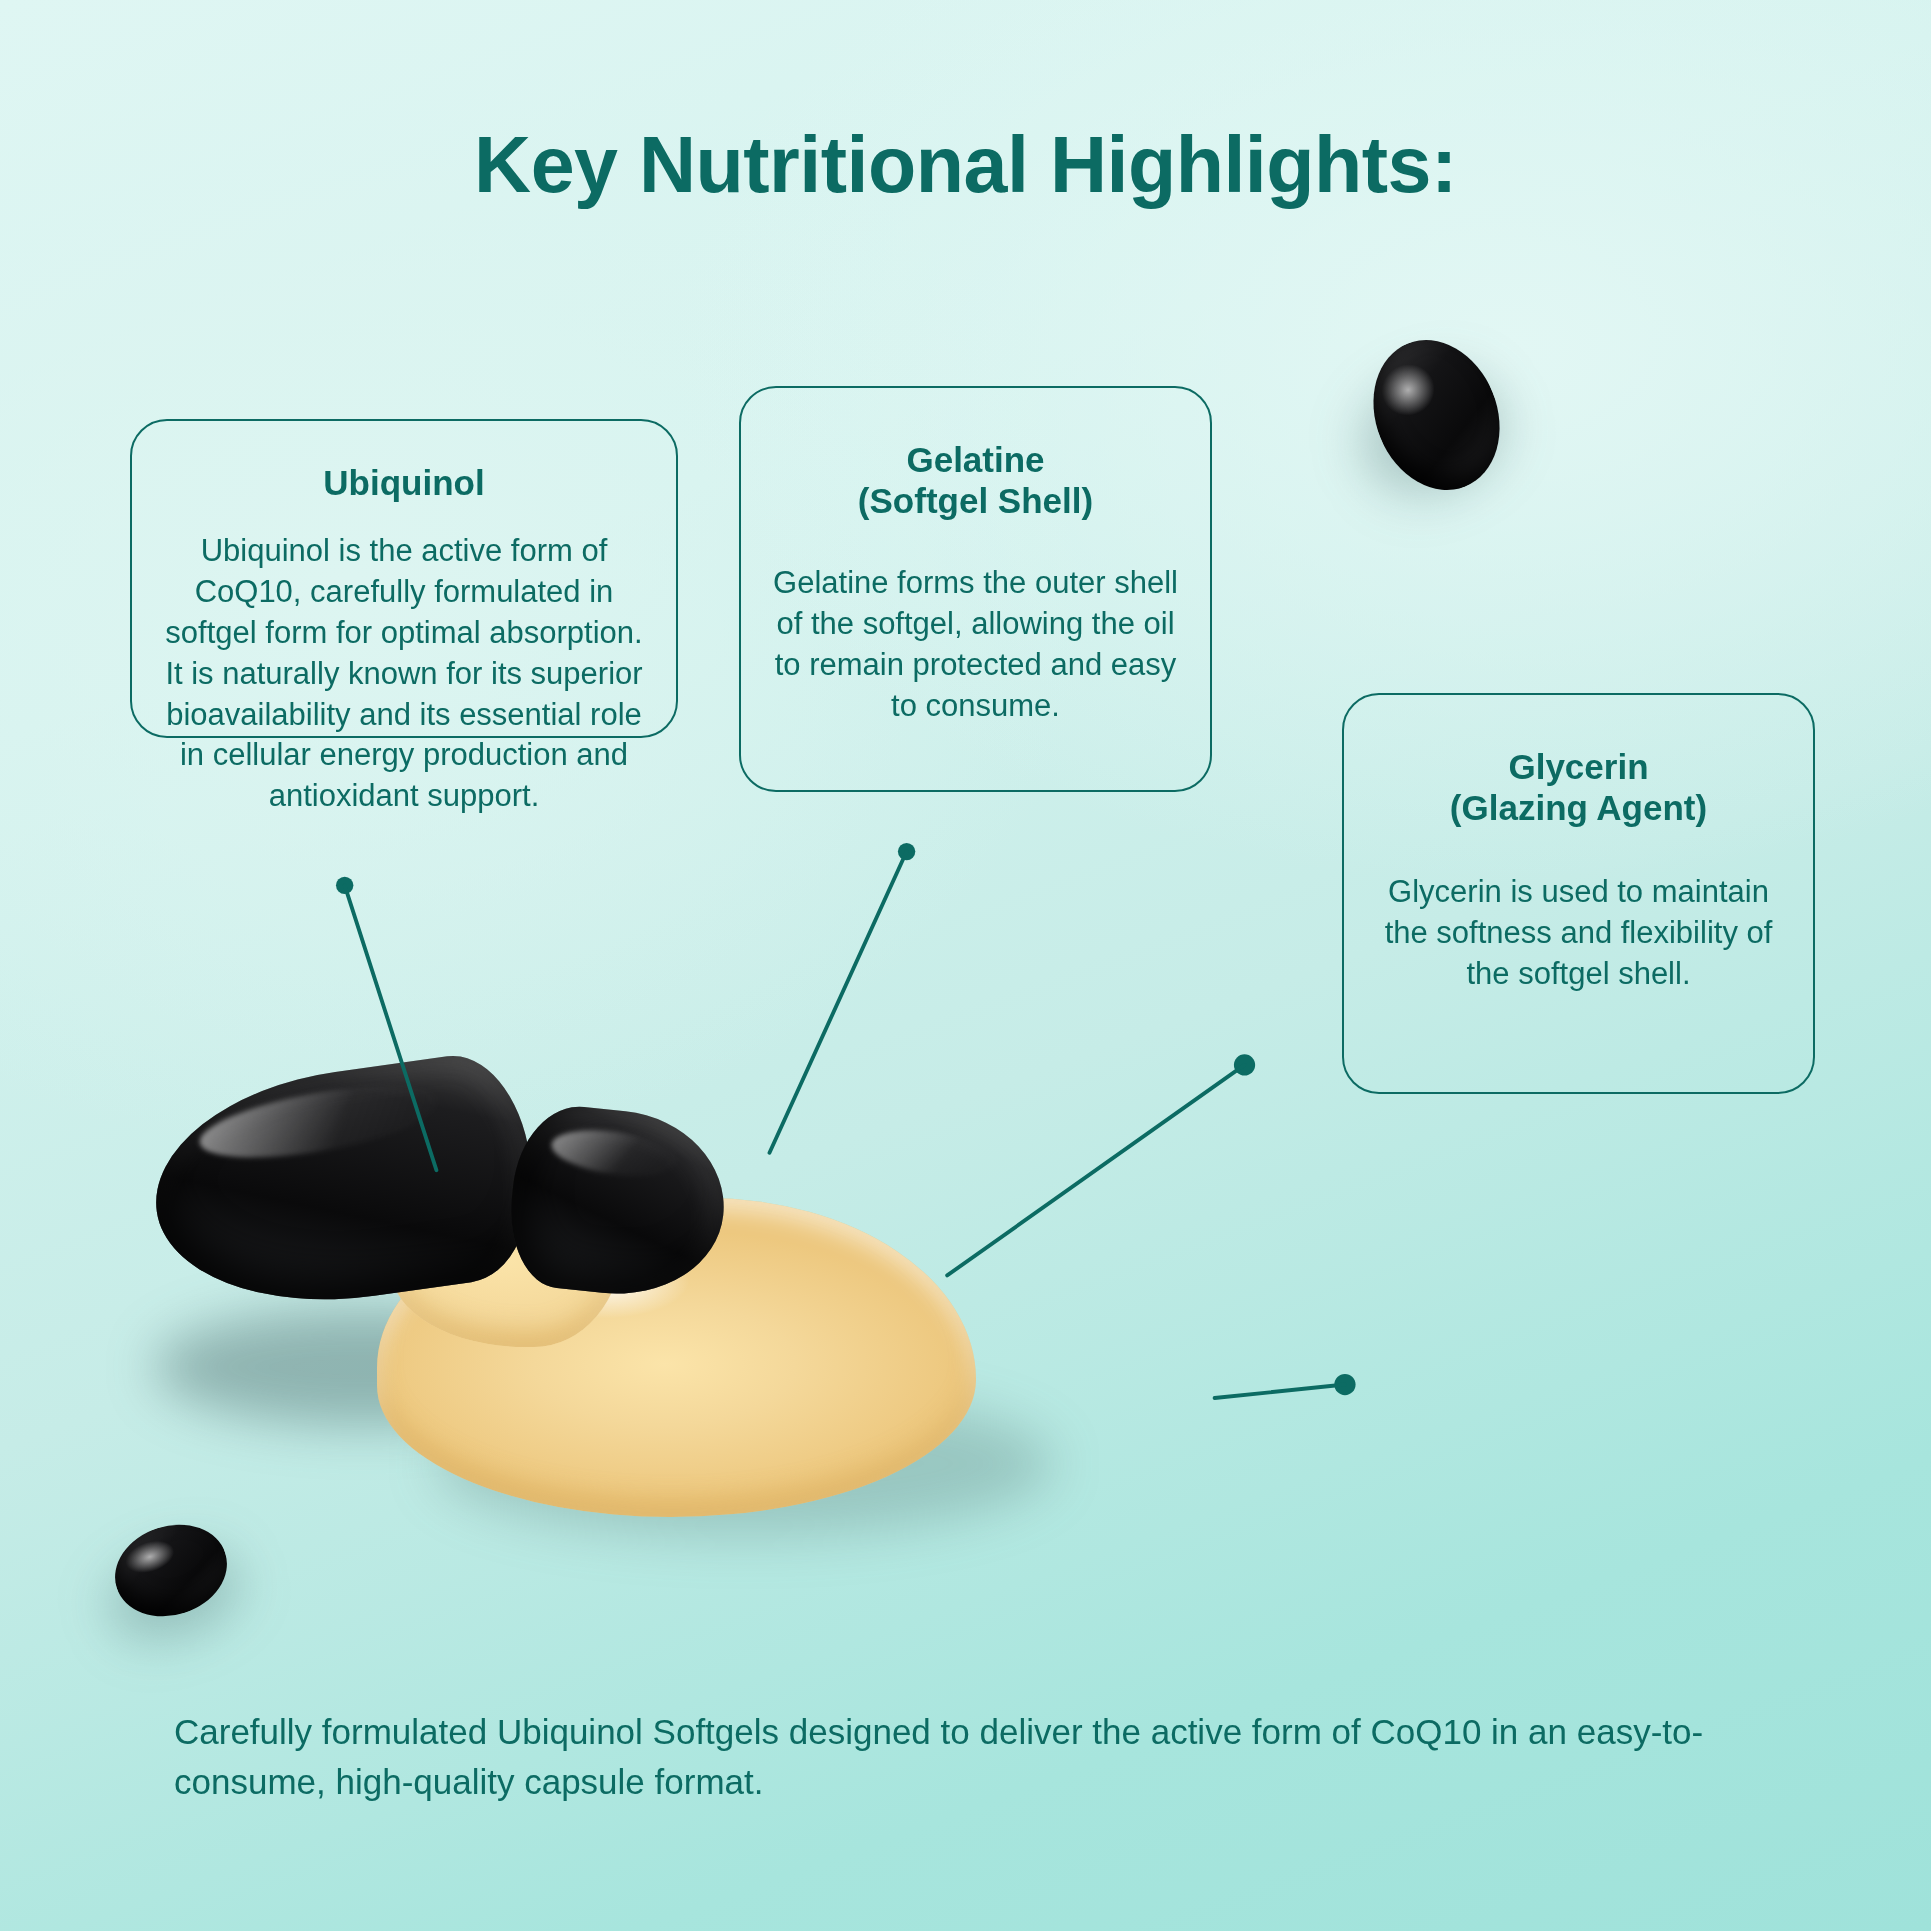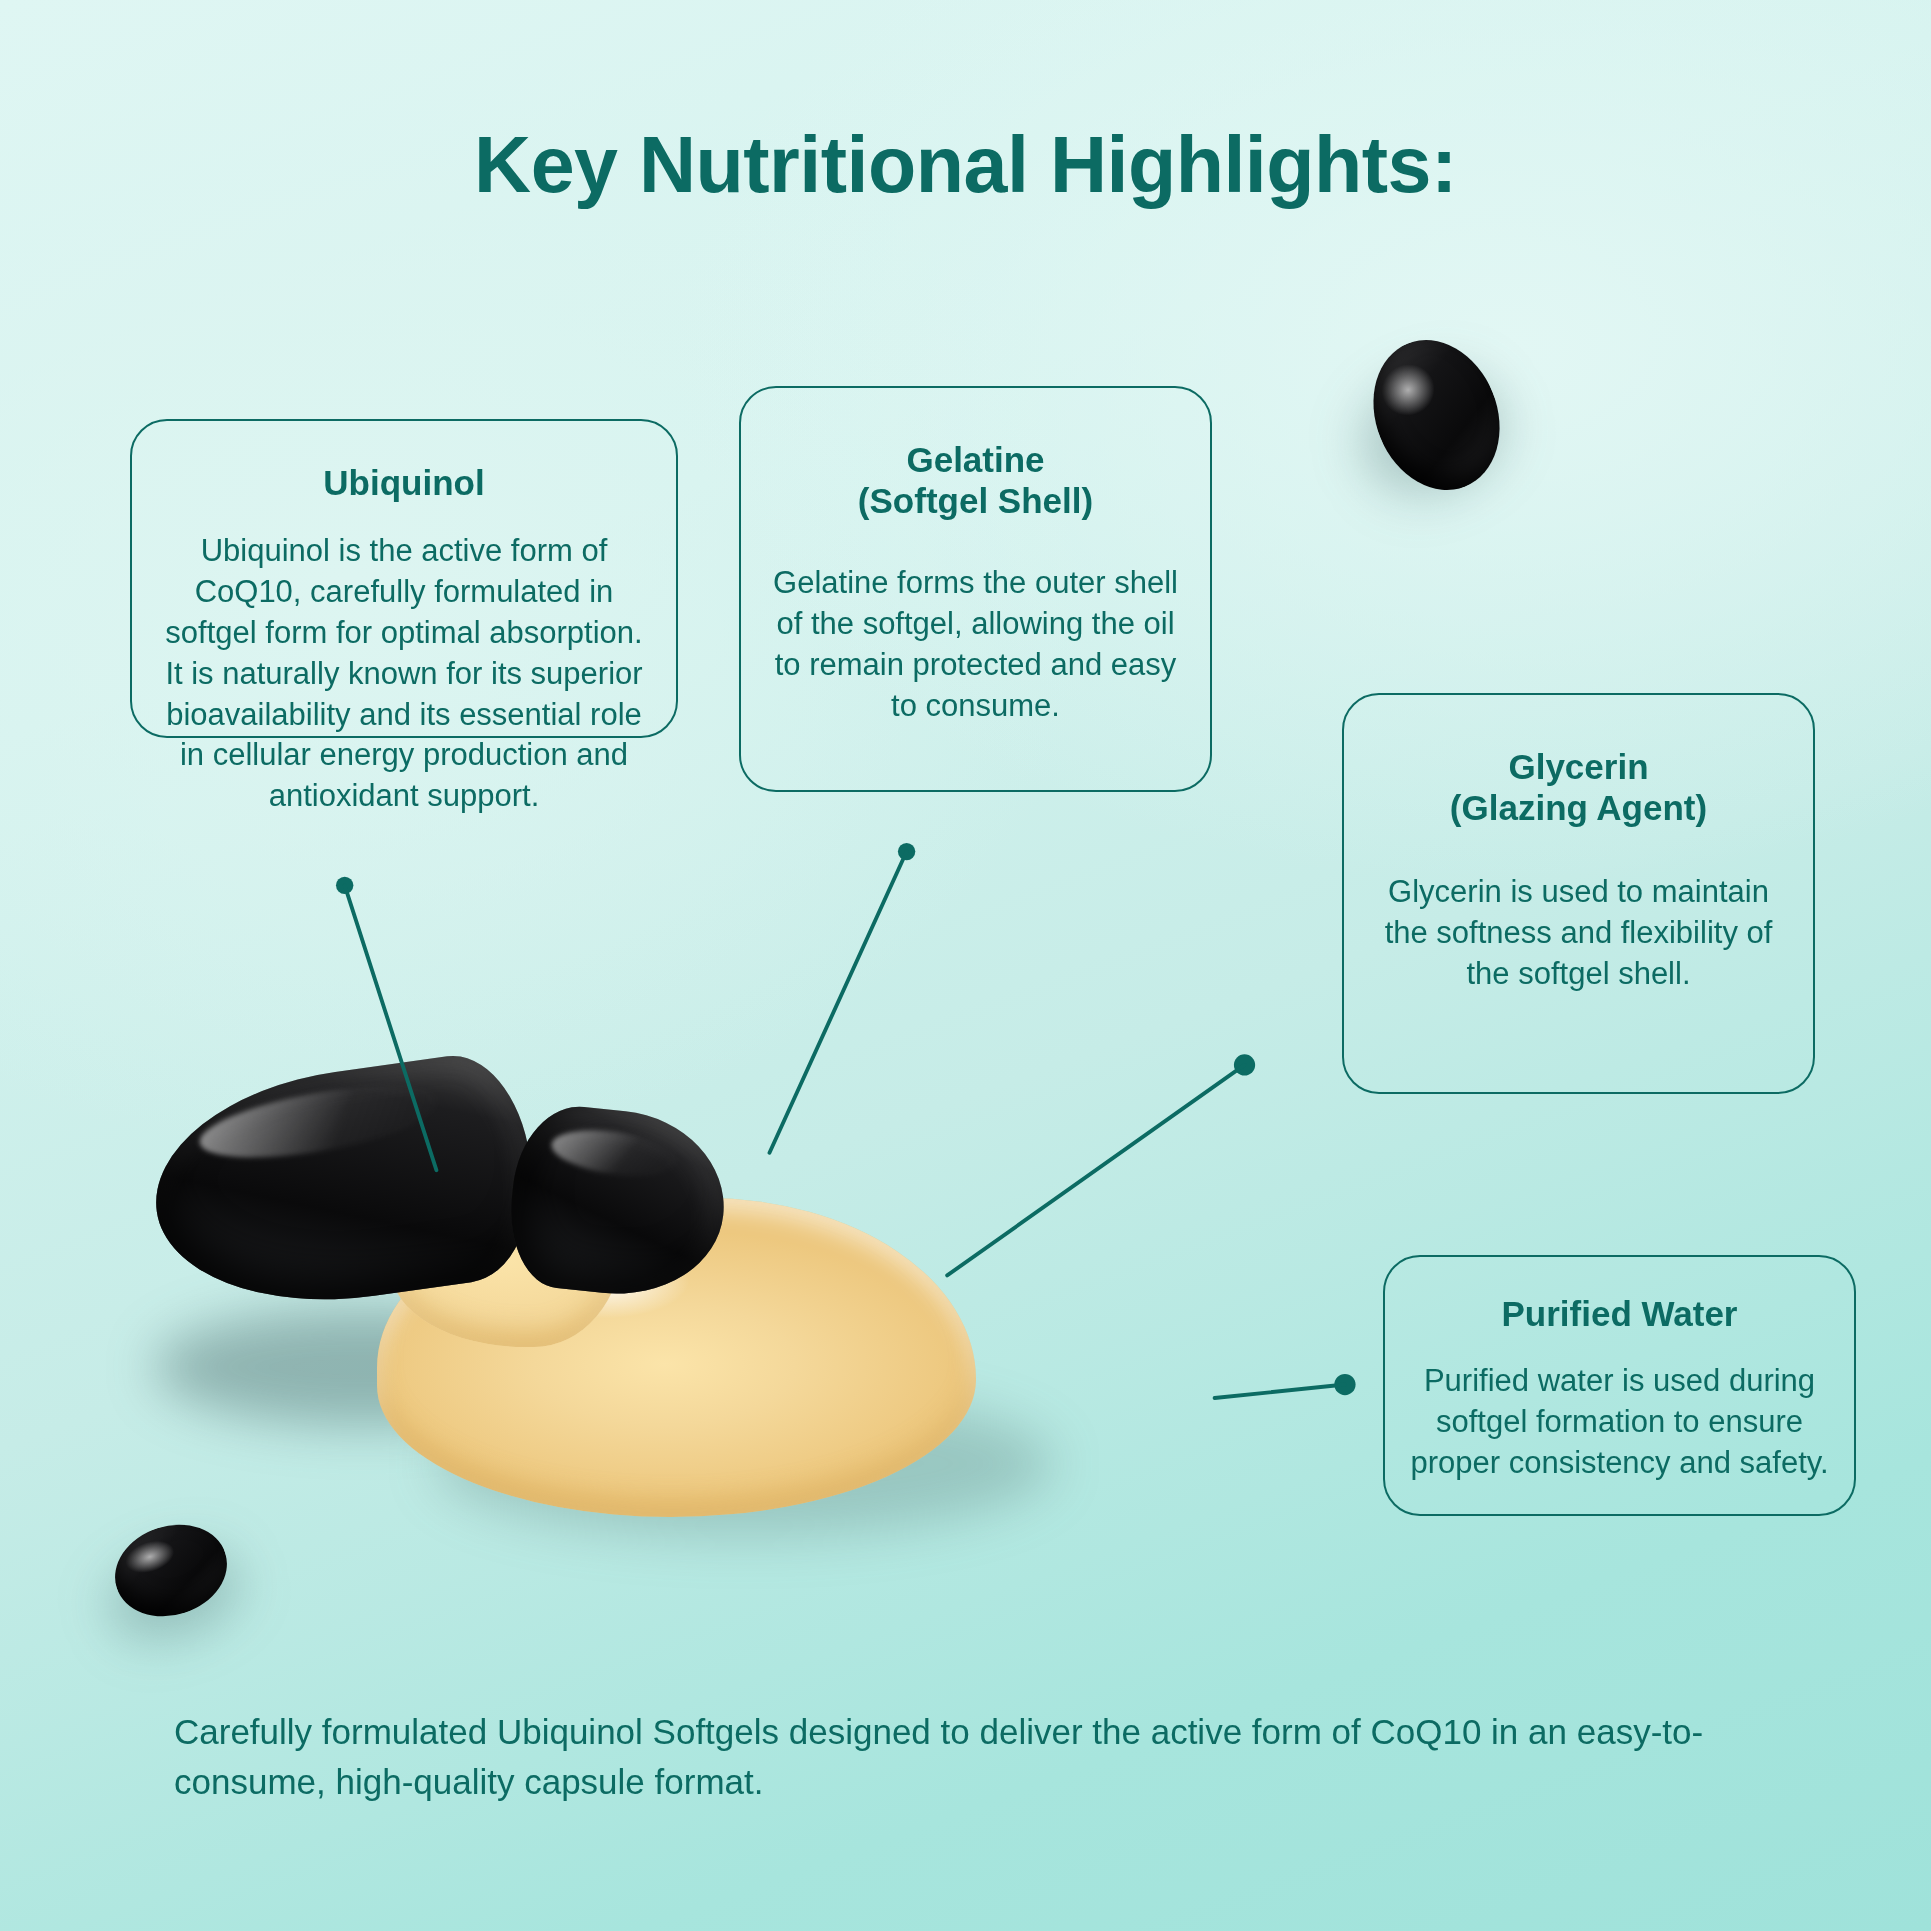--- a/index.html
+++ b/index.html
@@ -205,21 +205,17 @@
 (Softgel Shell)</div>
     <div class="card-body">Gelatine forms the outer shell of the softgel, allowing the oil to remain protected and easy to consume.</div>
   </div>
 
   <div class="card" id="card-glycerin">
     <div class="card-title">Glycerin
 (Glazing Agent)</div>
     <div class="card-body">Glycerin is used to maintain the softness and flexibility of the softgel shell.</div>
   </div>
 
-  <div class="card" id="card-water">
-    <div class="card-title">Purified Water</div>
-    <div class="card-body">Purified water is used during softgel formation to ensure proper consistency and safety.</div>
-  </div>
 
   <div class="caption">Carefully formulated Ubiquinol Softgels designed to deliver the active form of CoQ10 in an easy-to-consume, high-quality capsule format.</div>
 
 </div>
 
 
 </body></html>

